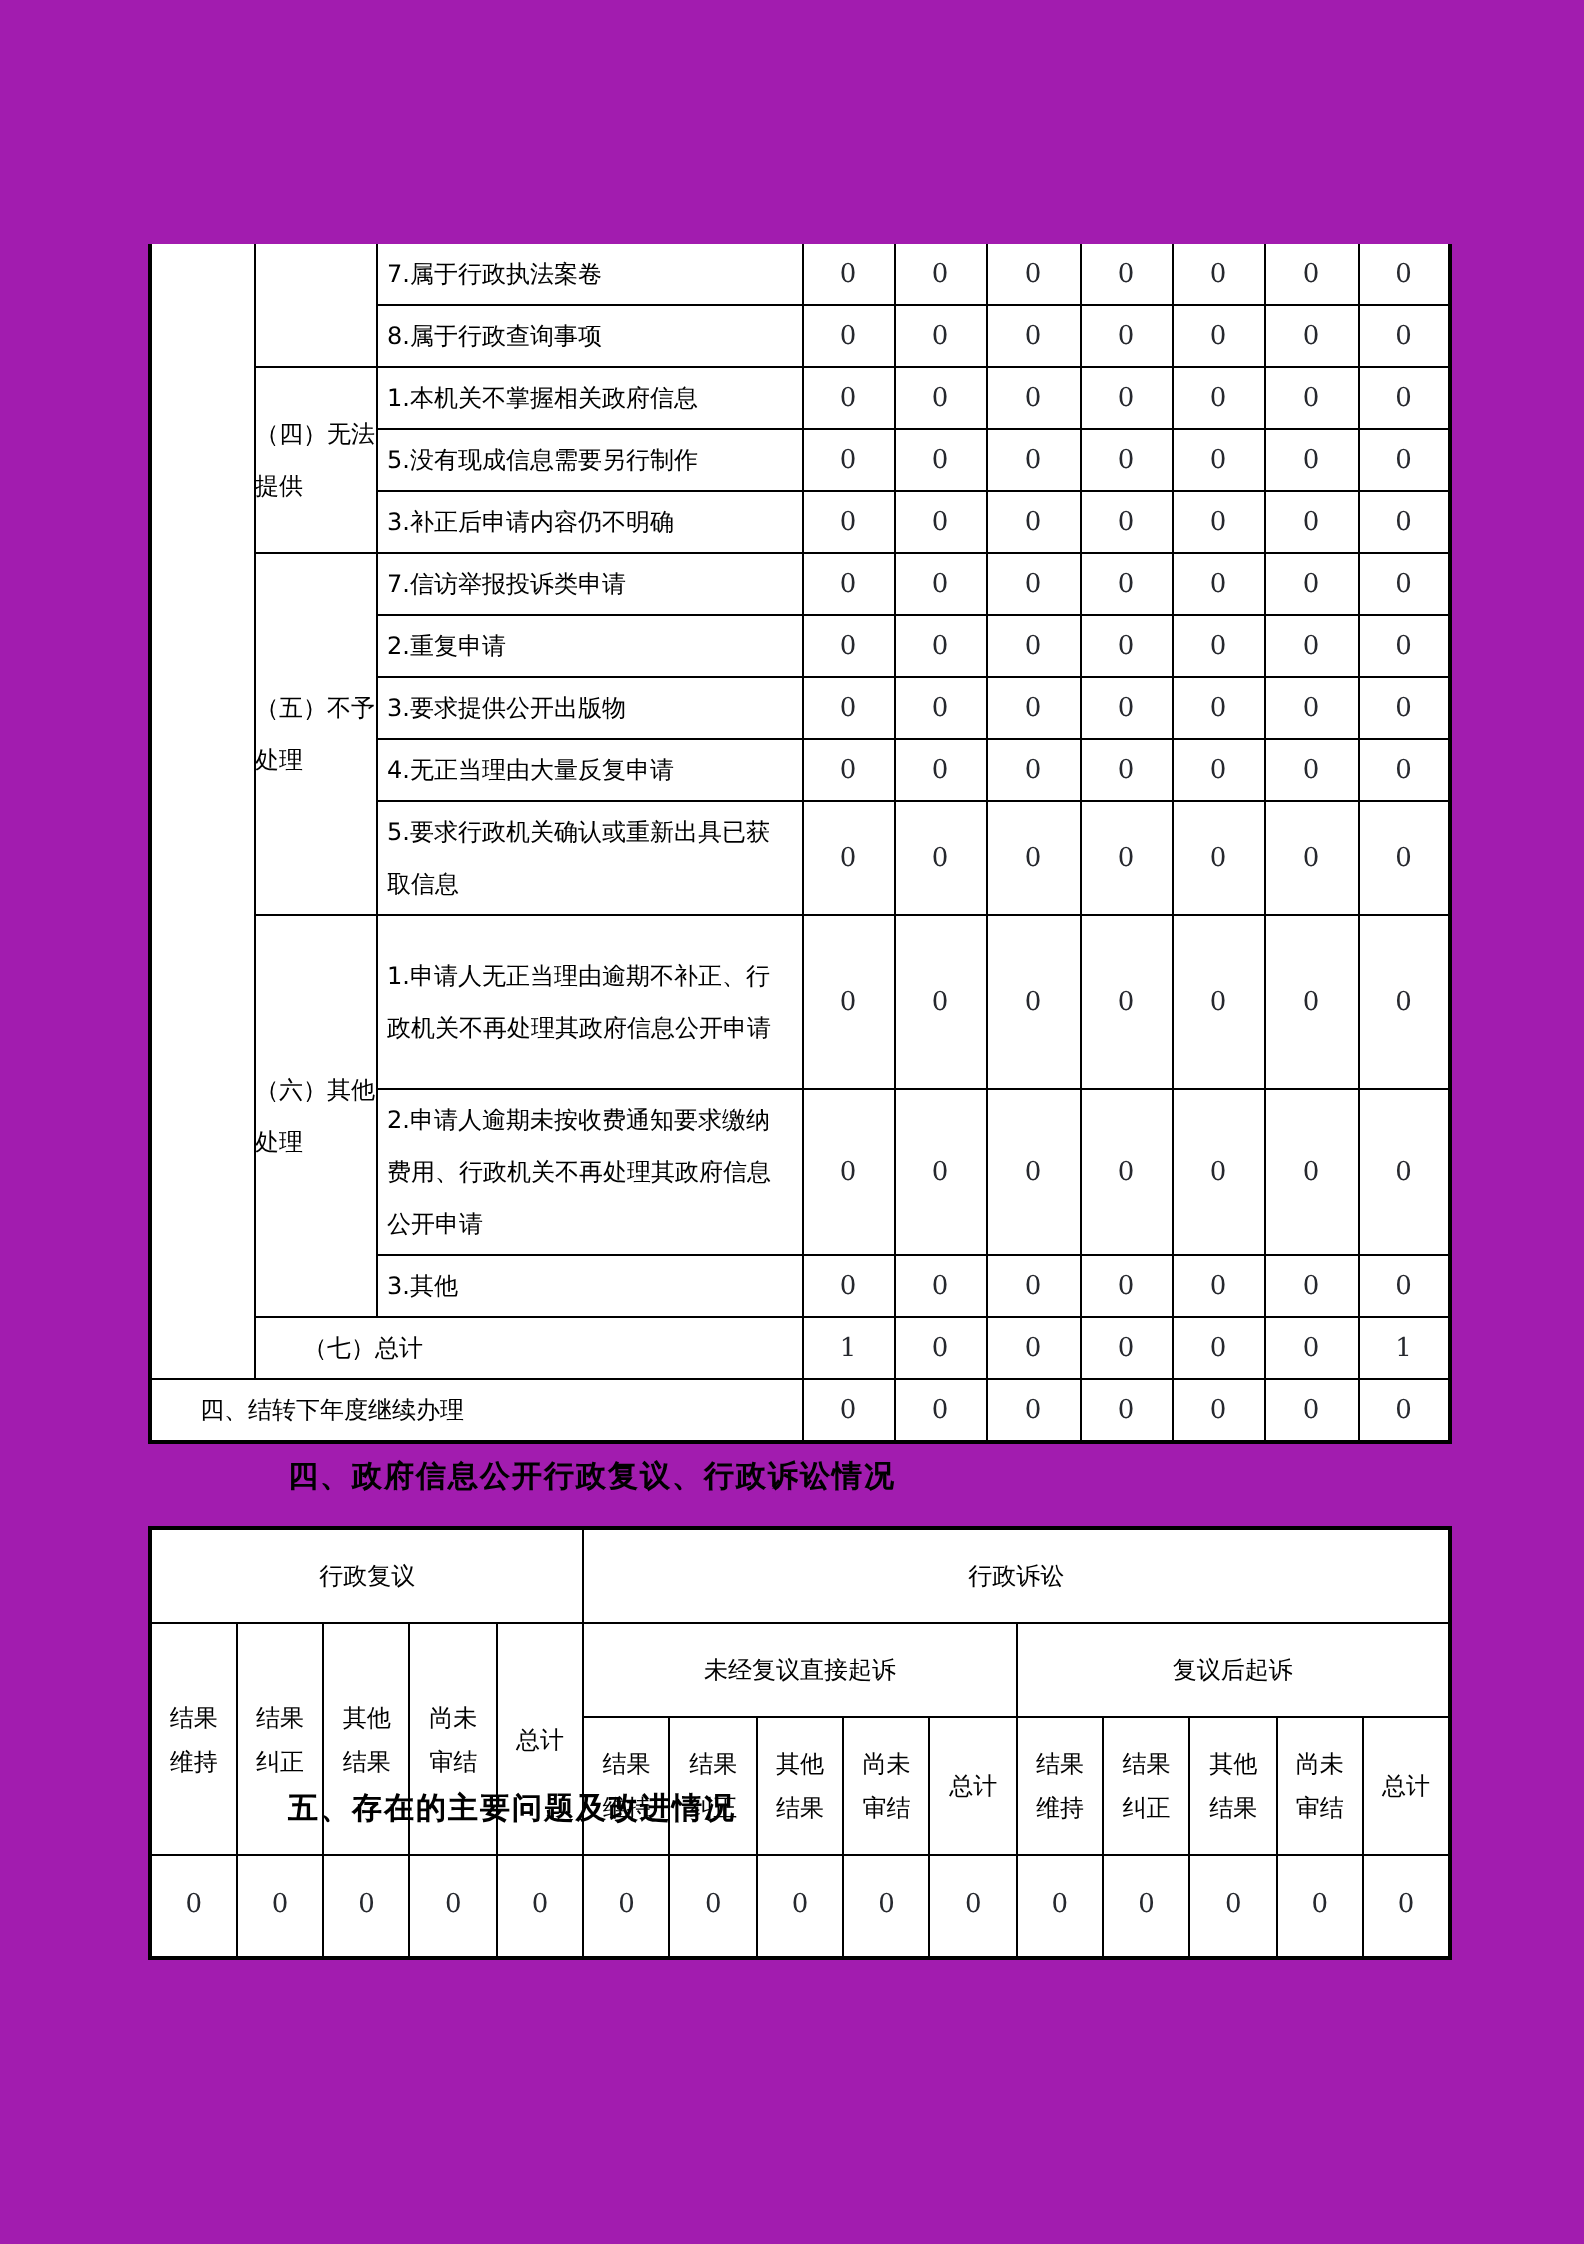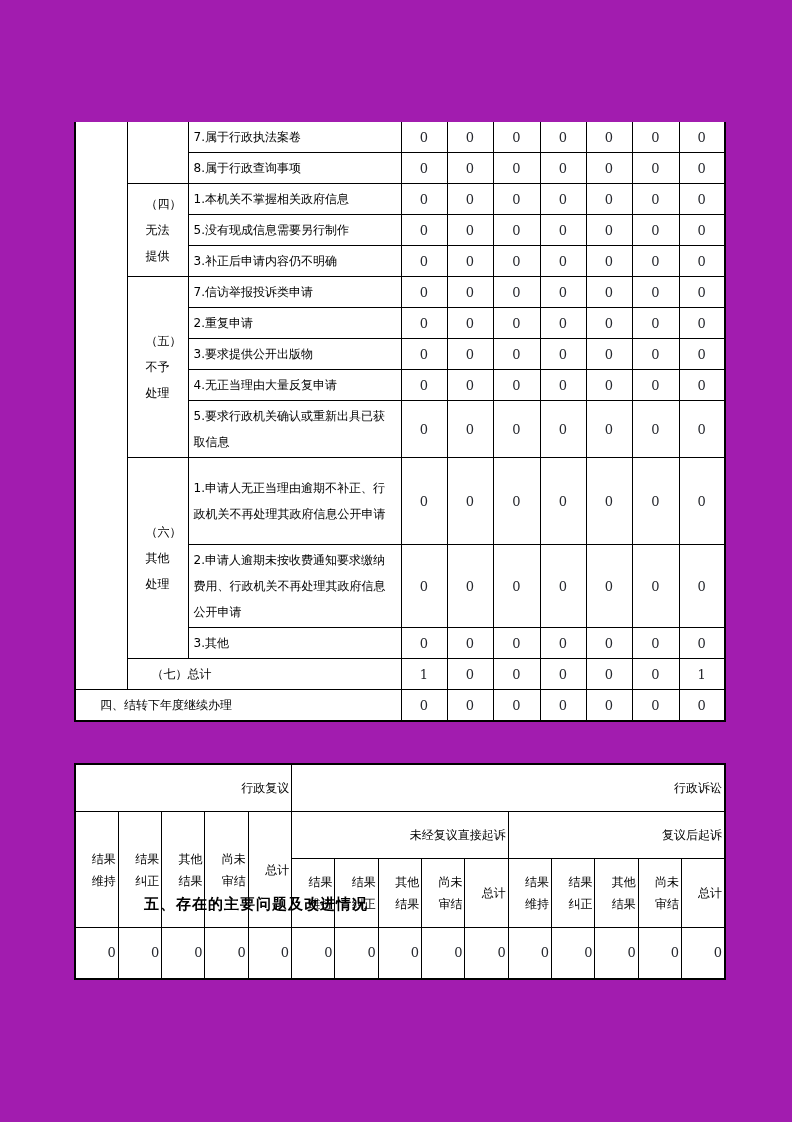--- a/index.html
+++ b/index.html
@@ -4,27 +4,27 @@
 <style>
   html,body{margin:0;padding:0;background:#888;}
   .page{position:relative;width:792px;height:1122px;margin:0 auto;background:#a21caf;
         font-family:"DejaVu Sans",sans-serif;color:#000;overflow:hidden;}
   table{border-collapse:collapse;table-layout:fixed;position:absolute;background:#fff;}
   td{border:1px solid #000;font-size:12px;vertical-align:middle;overflow:hidden;word-break:break-all;}
   
   .t1{left:74px;top:122px;width:652px;
       border-left:2px solid #000;border-right:2px solid #000;border-bottom:2px solid #000;border-top:0;}
   .t1 tr.first td{border-top:0;}
-  .t1 .cat{text-align:right;padding:2px 18px;line-height:26px;}
+  .t1 .cat{text-align:left;padding:2px 0;line-height:26px;}
   .t1 .item{text-align:left;padding:2px 5px;line-height:26px;}
   .t1 .merged-label{text-align:left;padding:2px 6px 2px 24px;line-height:26px;}
   .val{text-align:center;font-family:"DejaVu Serif",serif;font-size:13px;color:#26282e;padding:0 2px;}
   
   .t2{left:74px;top:763px;width:652px;border:2px solid #000;}
-  .t2 td{text-align:right;line-height:22px;padding:12px 2px;}
+  .t2 td{text-align:center;line-height:22px;padding:12px 2px;}
   .wrap2{white-space:pre-line;}
   
   .sec-heading{position:absolute;font-size:15px;font-weight:bold;letter-spacing:1px;line-height:20px;}
   .h4{left:144px;top:728px;}
   .h5{left:144px;top:894px;}
 </style>
 </head>
 <body>
 
 <div class="page">
@@ -194,20 +194,21 @@
       <td class="val">0</td>
       <td class="val">0</td>
       <td class="val">0</td>
       <td class="val">0</td>
       <td class="val">0</td>
       <td class="val">0</td>
     </tr>
   </tbody>
     </table>
 
+  <div class="sec-heading h4">四、政府信息公开行政复议、行政诉讼情况</div>
 
   <table class="t2">
     <tbody>
         <tr style="height:27px">
       <td colspan="5">行政复议</td>
       <td colspan="10">行政诉讼</td>
     </tr>
     <tr style="height:27px">
       <td rowspan="2" class="wrap2">结果
 维持</td>

